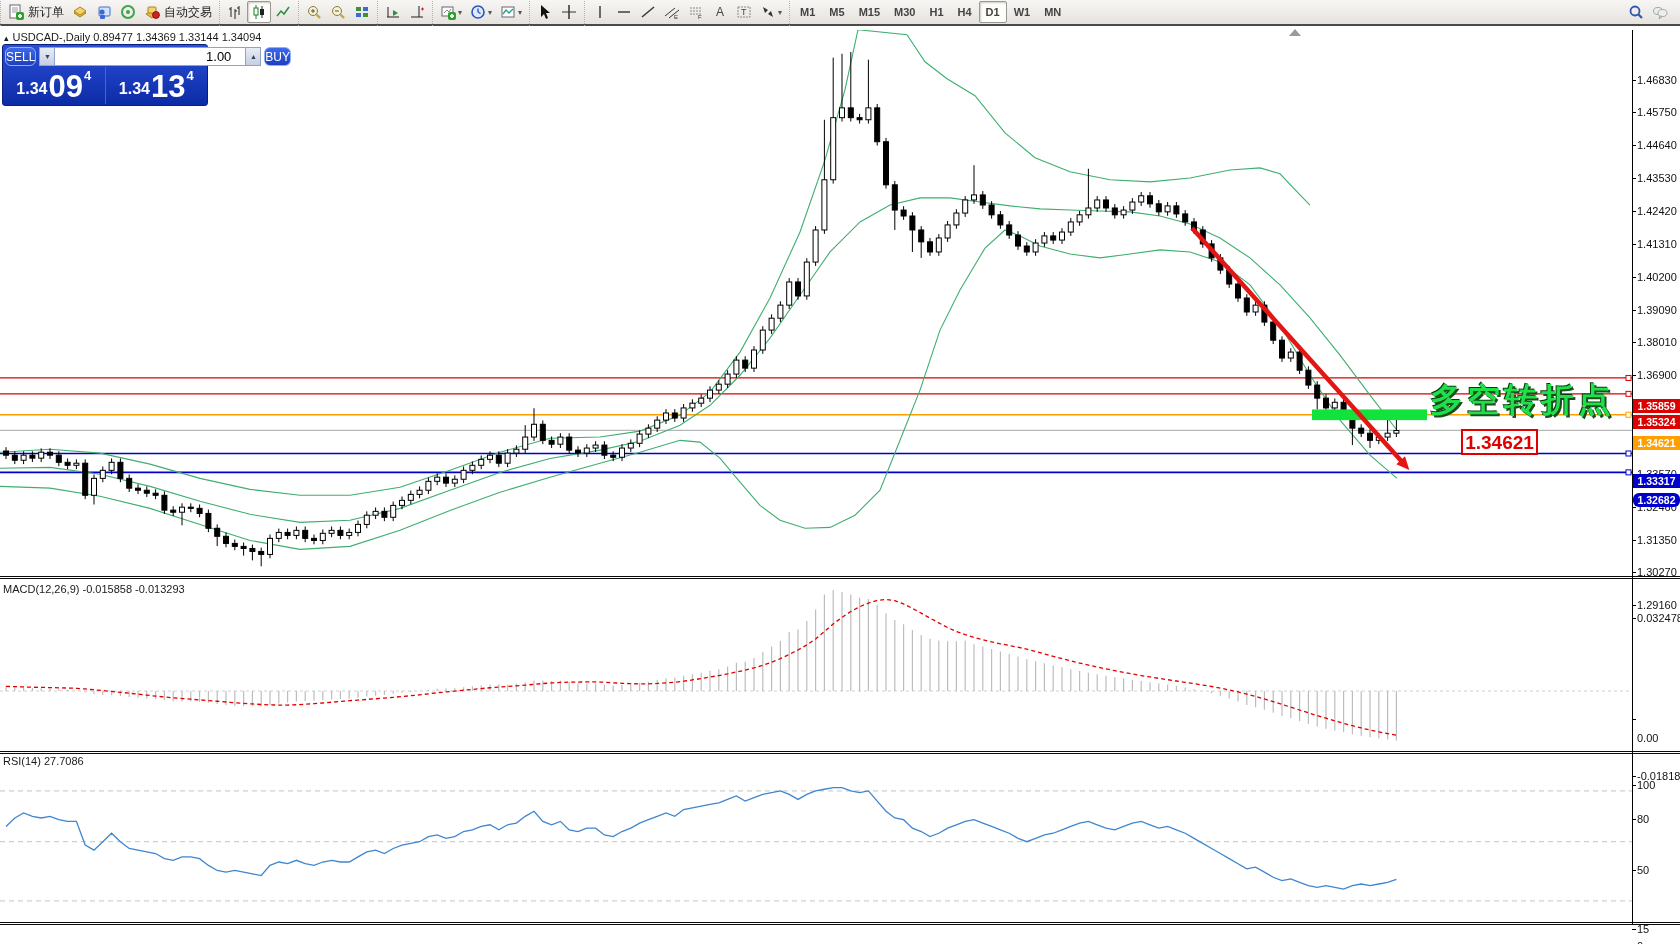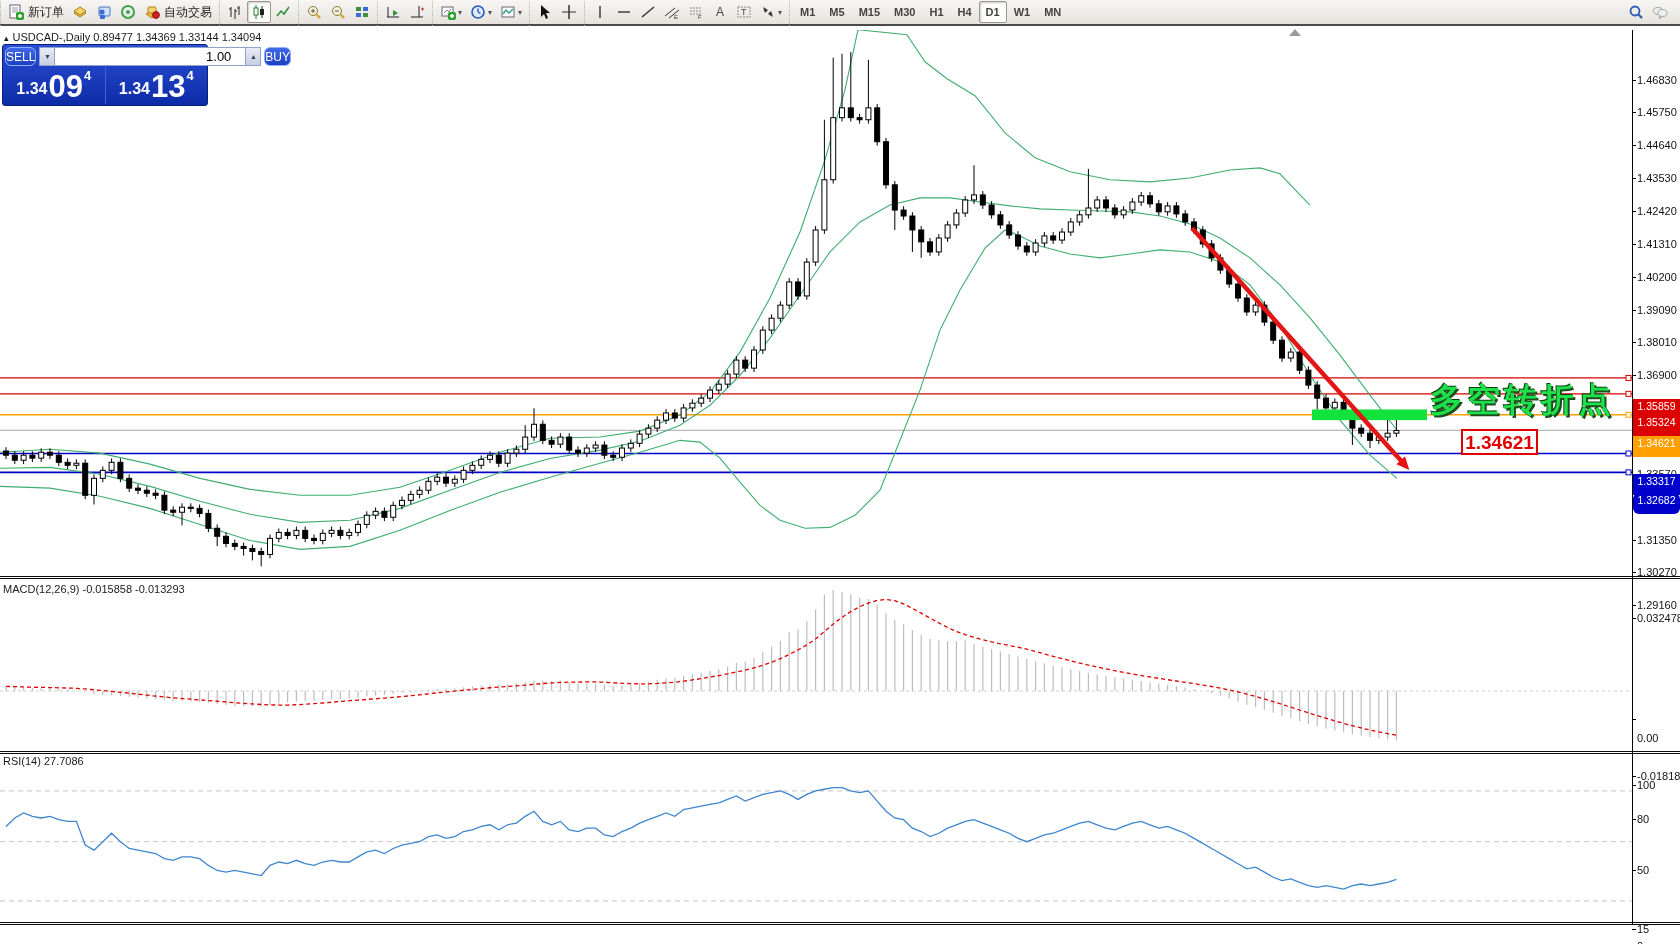--- a/index.html
+++ b/index.html
@@ -18,22 +18,22 @@
   .tfbtn { font-size:11px; color:#444; font-weight:bold; padding:0 6px; }
   #toolbar-right { margin-left:auto; display:flex; align-items:center; padding-right:8px; }
   
   #chartarea { position:absolute; left:0; top:28px; width:1680px; height:916px; background:#fff; }
   #chart-svg { position:absolute; left:0; top:0; }
   .panel-sep { position:absolute; left:0; width:1680px; height:3px; border-top:1px solid #0a0a0a;
     border-bottom:1px solid #0a0a0a; background:#fff; }
   #axis-line { position:absolute; left:1632px; top:2px; width:1px; height:894px; background:#000; }
   .axis-label { position:absolute; left:1637px; font-size:11px; color:#111; white-space:nowrap; }
   .axis-tick { position:absolute; left:1632px; width:4px; height:1px; background:#000; }
-  .price-tag { position:absolute; left:1633px; width:47px; height:21px; font-size:10.5px;
-    color:#fff; text-align:center; line-height:14px; letter-spacing:0; }
+  .price-tag { position:absolute; left:1633px; width:47px; height:14px; font-size:10.5px;
+    color:#fff; text-align:center; line-height:14px; letter-spacing:0;font-weight:bold; }
   .overlay-label { position:absolute; font-size:11px; color:#1a1a1a; }
   
   #oneclick { position:absolute; left:2px; top:16px; width:206px; height:62px;
     background:linear-gradient(#2a4fd6,#0c2ba6); border:1px solid #0a1f7a; border-radius:3px;
     color:#fff; }
   #oc-top { display:flex; height:22px; padding:2px 2px 0 2px; }
   .oc-btn { width:52px; height:19px; background:linear-gradient(#3f69e8,#1b3fc0);
     border:1px solid #8fb0ff; border-radius:6px; color:#fff; font-size:12px;
     text-align:center; line-height:18px; cursor:pointer; }
   #oc-vol { flex:1; display:flex; margin:0 3px; height:19px; }

